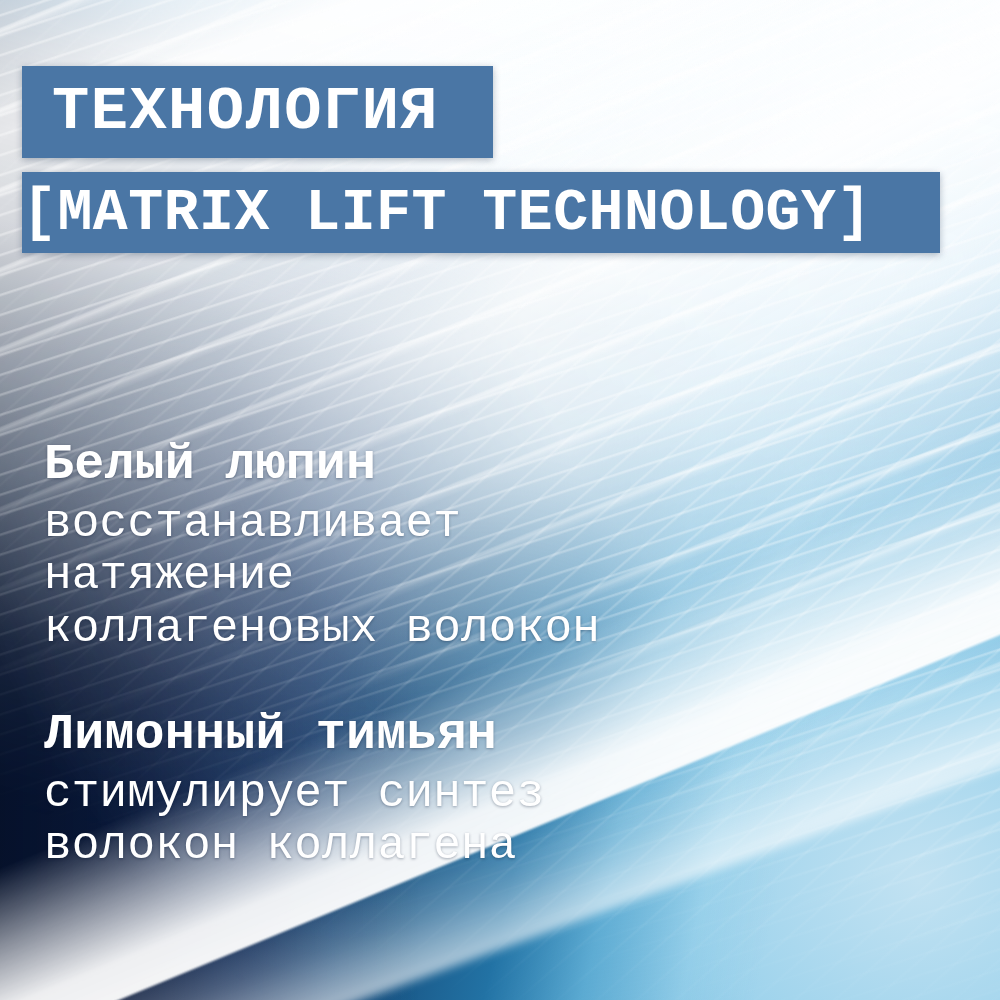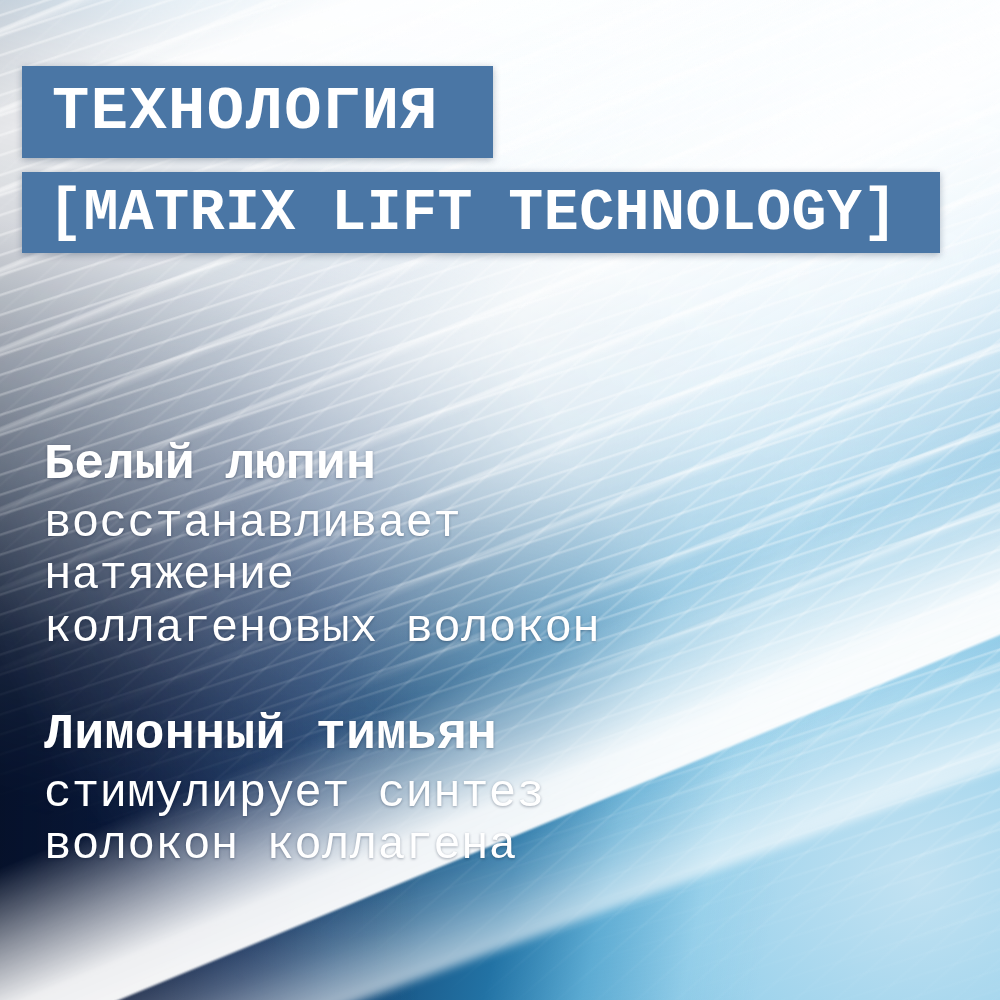--- a/index.html
+++ b/index.html
@@ -182,21 +182,20 @@
     padding-left: 30px;
     box-sizing: border-box;
   }
   #banner-tech span {
     font-size: 62px;
     letter-spacing: 1.5px;
   }
   #banner-matrix {
     left: 22px; top: 172px;
     width: 918px; height: 81px;
-    padding-left: 26px;
     box-sizing: border-box;
   }
   #banner-matrix span {
     font-size: 60px;
     letter-spacing: 0.5px;
     transform: scaleX(0.97);
     transform-origin: left center;
   }
 
   

